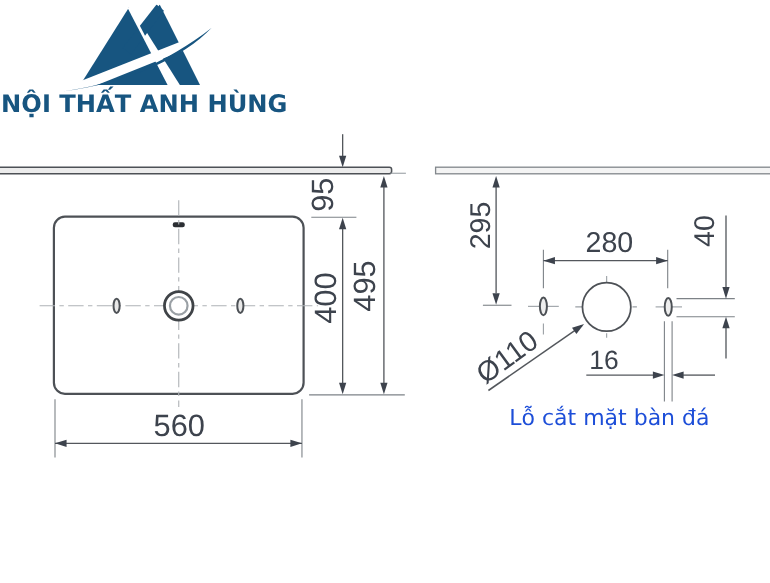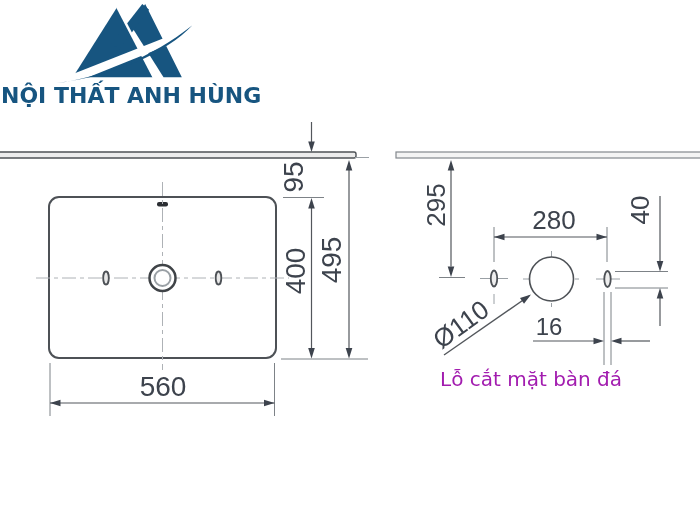--- a/index.html
+++ b/index.html
@@ -7,23 +7,23 @@
         font-family:"Liberation Sans", sans-serif;}
   #brand-name{position:absolute;left:1px;top:83px;width:245px;
               font-family:"DejaVu Sans", sans-serif;font-weight:bold;font-size:22px;
               color:#175580;letter-spacing:0px;white-space:nowrap;}
   #logo{position:absolute;left:48px;top:4px;}
   #drawing-svg{position:absolute;left:0;top:0;}
   .dim-text{font-family:"Liberation Sans", sans-serif;fill:#3d434d;}
   .dim-l{font-size:28px;}
   .dim-r{font-size:26px;}
   .dim-s{font-size:24px;}
-  #cutout-caption{position:absolute;left:440px;top:367px;width:205px;text-align:left;
+  #cutout-caption{position:absolute;left:440px;top:367px;width:205px;text-align:right;
                   font-family:"DejaVu Sans", sans-serif;font-size:20px;font-weight:500;
-                  color:#a21caf;}
+                  color:#1d4ed8;}
 </style>
 </head>
 <body>
 
 <div id="page">
 
   <svg id="logo" width="150" height="82" viewBox="0 0 150 85">
     <g fill="#175580">
       <polygon points="69,3 106,76 23,76"></polygon>
       <polygon points="98,0 136,76 117,76 83,22"></polygon>

